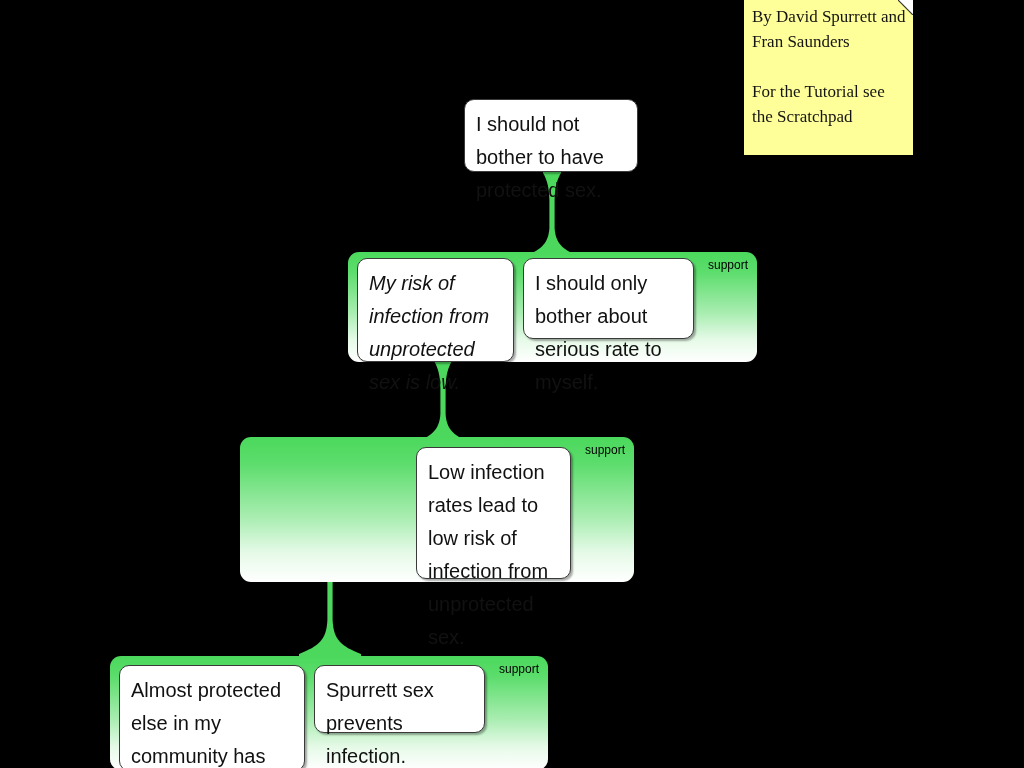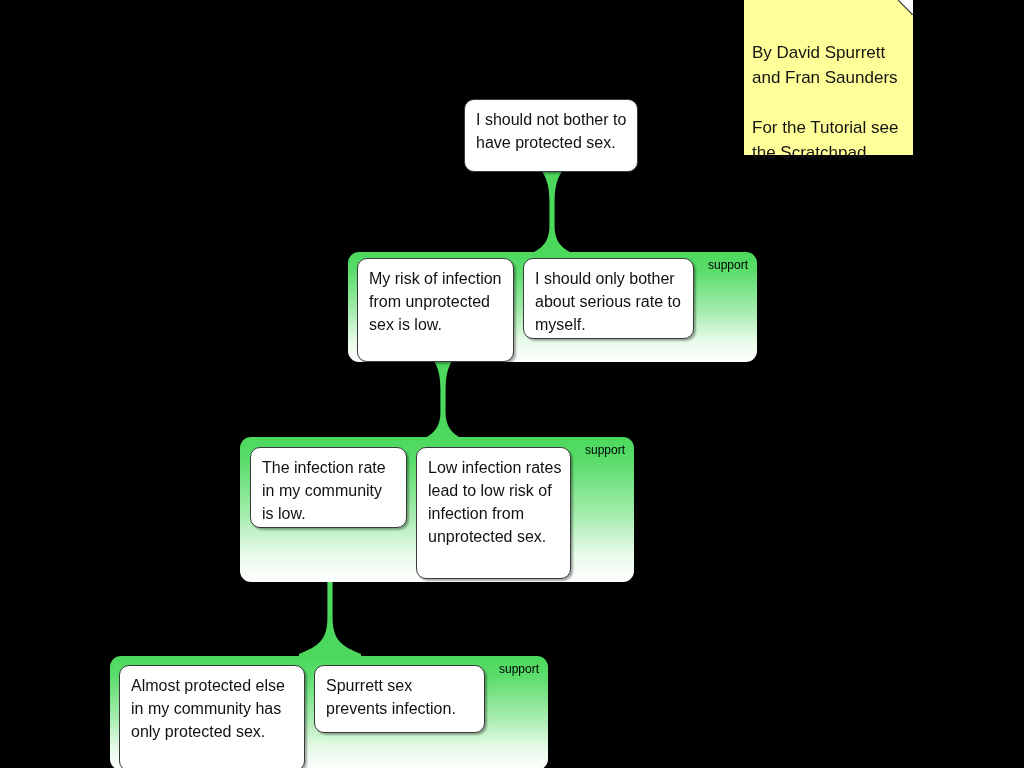--- a/index.html
+++ b/index.html
@@ -51,22 +51,22 @@
     border: 1px solid #3a3a3a;
     border-radius: 10px;
     box-shadow: 2px 2px 2px rgba(0, 0, 0, 0.33);
     z-index: 4;
   }
   .claim-text {
     position: absolute;
     left: 11px;
     right: 8px;
     top: 8px;
-    font-size: 16px;
-    line-height: 23px;
+    font-size: 20px;
+    line-height: 33px;
     color: #111111;
     font-family: "Liberation Sans", sans-serif;
   }
 
   
   .connector {
     position: absolute;
     z-index: 1;
   }
   .connector svg {
@@ -89,61 +89,57 @@
     z-index: 7;
   }
   .sticky-text {
     position: absolute;
     left: 8px;
     right: 6px;
     top: 4px;
     font-size: 17px;
     line-height: 25px;
     color: #141414;
-    font-family: Liberation Sans, sans-serif;
+    font-family: Liberation Serif, serif;
     white-space: pre-wrap;
-    margin-top: 36px;
   }
 </style>
 </head>
 <body>
 
 <div id="canvas">
 
   <div class="claim-card" style="left:464px; top:99px; width:174px; height:73px;">
     <div class="claim-text">I should not bother to have protected sex.</div>
   </div>
 
   <div class="connector" style="left:521px; top:170px; width:62px; height:92px;">
     <svg width="62" height="92" viewBox="0 0 62 92">
       <path d="M 22,0 L 40,0 L 40,3 C 36,10 34,16 33.6,30 L 33.6,58 C 34.6,74 42,80 62,88 L 62,92 L 0,92 L 0,88 C 20,80 27.4,74 28.4,58 L 28.4,30 C 28,16 26,10 22,3 Z" fill="#4bd85c"></path>
     </svg>
   </div>
 
   <div class="support-group" style="left:348px; top:252px; width:409px; height:110px;">
     <div class="support-label">support</div>
   </div>
-  <div class="claim-card" style="left:357px; top:258px; width:157px; height:104px;">
+  <div class="claim-card" style="left:357px; top:258px; width:157px; height:104px;font-style:italic;">
     <div class="claim-text">My risk of infection from unprotected sex is low.</div>
   </div>
   <div class="claim-card" style="left:523px; top:258px; width:171px; height:81px;">
     <div class="claim-text">I should only bother about serious rate to myself.</div>
   </div>
 
   <div class="connector" style="left:412px; top:358px; width:62px; height:90px;">
     <svg width="62" height="90" viewBox="0 0 62 90">
       <path d="M 22,0 L 40,0 L 40,3 C 36,10 34,16 33.6,30 L 33.6,56 C 34.6,72 42,78 62,86 L 62,90 L 0,90 L 0,86 C 20,78 27.4,72 28.4,56 L 28.4,30 C 28,16 26,10 22,3 Z" fill="#4bd85c"></path>
     </svg>
   </div>
 
   <div class="support-group" style="left:240px; top:437px; width:394px; height:145px;">
     <div class="support-label">support</div>
-  </div>
-  <div class="claim-card" style="left:250px; top:447px; width:157px; height:81px;">
-    <div class="claim-text">The infection rate in my community is low.</div>
   </div>
   <div class="claim-card" style="left:416px; top:447px; width:155px; height:132px;">
     <div class="claim-text">Low infection rates lead to low risk of infection from unprotected sex.</div>
   </div>
 
   <div class="connector" style="left:299px; top:524px; width:62px; height:134px;">
     <svg width="62" height="134" viewBox="0 0 62 134">
       <path d="M 24,0 L 38,0 L 38,4 C 35,14 34,24 33.6,48 L 33.6,96 C 34.6,116 42,122 62,130 L 62,134 L 0,134 L 0,130 C 20,122 27.4,116 28.4,96 L 28.4,48 C 28,24 27,14 24,4 Z" fill="#4bd85c"></path>
     </svg>
   </div>

